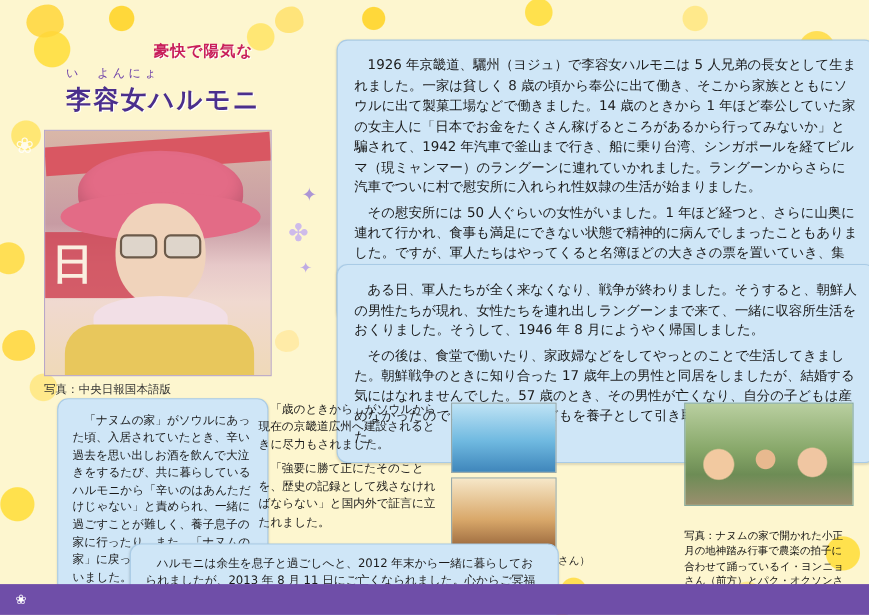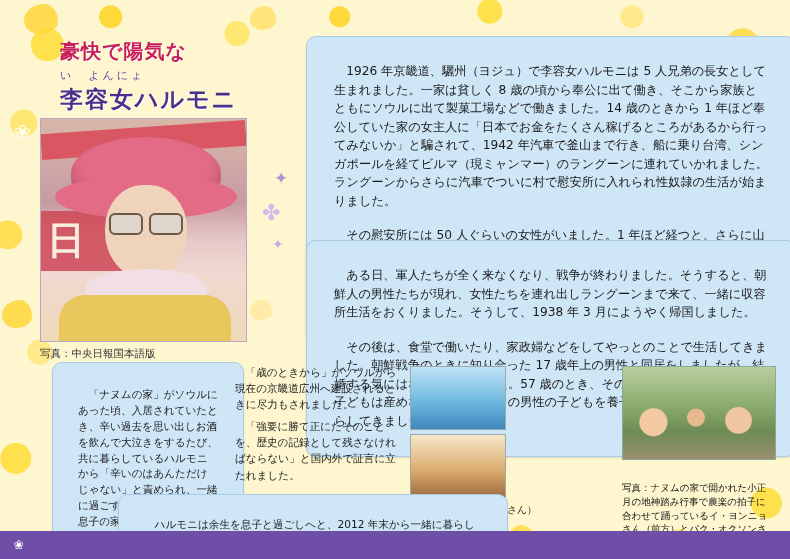--- a/index.html
+++ b/index.html
@@ -35,22 +35,23 @@
       radial-gradient(circle at 43% 3%, #ffd83a 0 10px, rgba(255,216,58,0) 11px),
       radial-gradient(circle at 30% 6%, #ffe774 0 12px, rgba(255,231,116,0) 13px),
       linear-gradient(#fdf6cf,#fdf6cf);
   }
   .petal{position:absolute;border-radius:60% 40% 55% 45%/55% 60% 40% 45%;opacity:.85;}
   
   .page{position:absolute;inset:0;}
   
   .title-block{position:absolute;left:60px;top:38px;width:250px;}
   .title-sub{
-    font-size:20px;font-weight:bold;color:#c81e5a;letter-spacing:1px;
+    font-size:14px;font-weight:bold;color:#c81e5a;letter-spacing:1px;
     text-shadow:1px 1px 0 #fff;
+    text-align:center;
   }
   .title-furi{font-size:11px;color:#6a3da8;letter-spacing:3px;margin-top:3px;}
   .title-main{
     font-size:23px;font-weight:bold;color:#4b2f8c;letter-spacing:2px;
     margin-top:1px;text-shadow:1px 1px 0 #fff;
   }
   
   .photo-wrap{position:absolute;left:40px;top:118px;width:205px;}
   .photo{
     width:205px;height:222px;border:1px solid #b9a7c8;
@@ -104,21 +105,21 @@
   .photo-cap{
     margin-top:5px;font-size:10.5px;color:#333;
   }
   
   .panel{
     position:absolute;border-radius:10px;
     background:#cfe6f7;border:1px solid #a9cbe6;
     box-shadow:0 1px 2px rgba(0,0,0,.12);
     color:#1a1a1a;font-size:12.2px;line-height:1.52;
   }
-  .panel p{margin:16px;text-indent:1em;}
+  .panel p{margin:4px;text-indent:1em;}
   .panel p + p{margin-top:2px;}
   #panel-top{left:306px;top:36px;width:466px;padding:9px 11px 10px;}
   #panel-mid{left:306px;top:240px;width:466px;padding:9px 11px 10px;}
   
   #panel-left{
     left:52px;top:362px;width:172px;padding:8px 9px;
     font-size:10.6px;line-height:1.5;
   }
   
   .midcol{
@@ -208,21 +209,21 @@
     </div>
     <div class="photo-cap">写真：中央日報国本語版</div>
   </div>
 
   <div class="panel" id="panel-top">
     <p>1926 年京畿道、驪州（ヨジュ）で李容女ハルモニは 5 人兄弟の長女として生まれました。一家は貧しく 8 歳の頃から奉公に出て働き、そこから家族とともにソウルに出て製菓工場などで働きました。14 歳のときから 1 年ほど奉公していた家の女主人に「日本でお金をたくさん稼げるところがあるから行ってみないか」と騙されて、1942 年汽車で釜山まで行き、船に乗り台湾、シンガポールを経てビルマ（現ミャンマー）のラングーンに連れていかれました。ラングーンからさらに汽車でついに村で慰安所に入れられ性奴隷の生活が始まりました。</p>
     <p>その慰安所には 50 人ぐらいの女性がいました。1 年ほど経つと、さらに山奥に連れて行かれ、食事も満足にできない状態で精神的に病んでしまったこともありました。ですが、軍人たちはやってくると名簿ほどの大きさの票を置いていき、集めて事務所へ持っていくと貯金されているという話を聞きましたが通帳があるのかどうかも知ろうとも思わなかったそうです。</p>
   </div>
 
   <div class="panel" id="panel-mid">
-    <p>ある日、軍人たちが全く来なくなり、戦争が終わりました。そうすると、朝鮮人の男性たちが現れ、女性たちを連れ出しラングーンまで来て、一緒に収容所生活をおくりました。そうして、1938 年 3 月にようやく帰国しました。</p>
+    <p>ある日、軍人たちが全く来なくなり、戦争が終わりました。そうすると、朝鮮人の男性たちが現れ、女性たちを連れ出しラングーンまで来て、一緒に収容所生活をおくりました。そうして、1946 年 8 月にようやく帰国しました。</p>
     <p>その後は、食堂で働いたり、家政婦などをしてやっとのことで生活してきました。朝鮮戦争のときに知り合った 17 歳年上の男性と同居をしましたが、結婚する気にはなれませんでした。57 歳のとき、その男性が亡くなり、自分の子どもは産めなかったので、その男性の子どもを養子として引き取り一緒に暮らしてきました。</p>
   </div>
 
   <div class="panel" id="panel-left">
     <p>「ナヌムの家」がソウルにあった頃、入居されていたとき、辛い過去を思い出しお酒を飲んで大泣きをするたび、共に暮らしているハルモニから「辛いのはあんただけじゃない」と責められ、一緒に過ごすことが難しく、養子息子の家に行ったり、また、「ナヌムの家」に戻ったりする生活をされていました。</p>
   </div>
 
   <div class="midcol">
     <p>「歳のときから」がソウルから現在の京畿道広州へ建設されるときに尽力もされました。</p>
     <p>「強要に勝て正にたそのことを、歴史の記録として残さなければならない」と国内外で証言に立たれました。</p>

